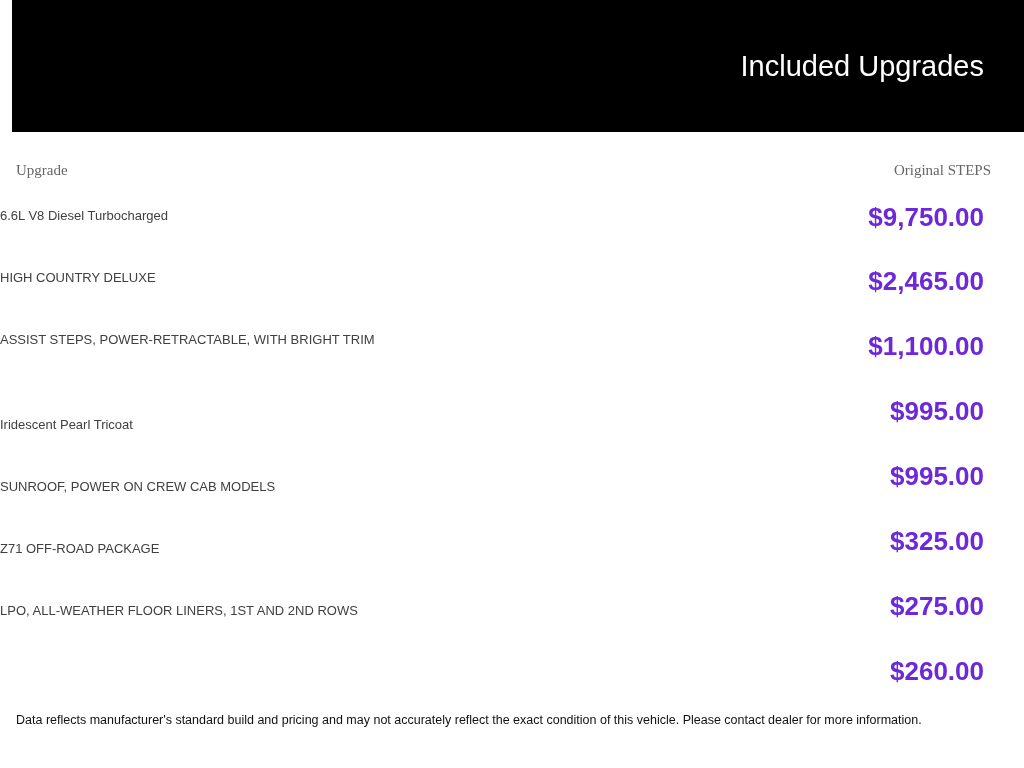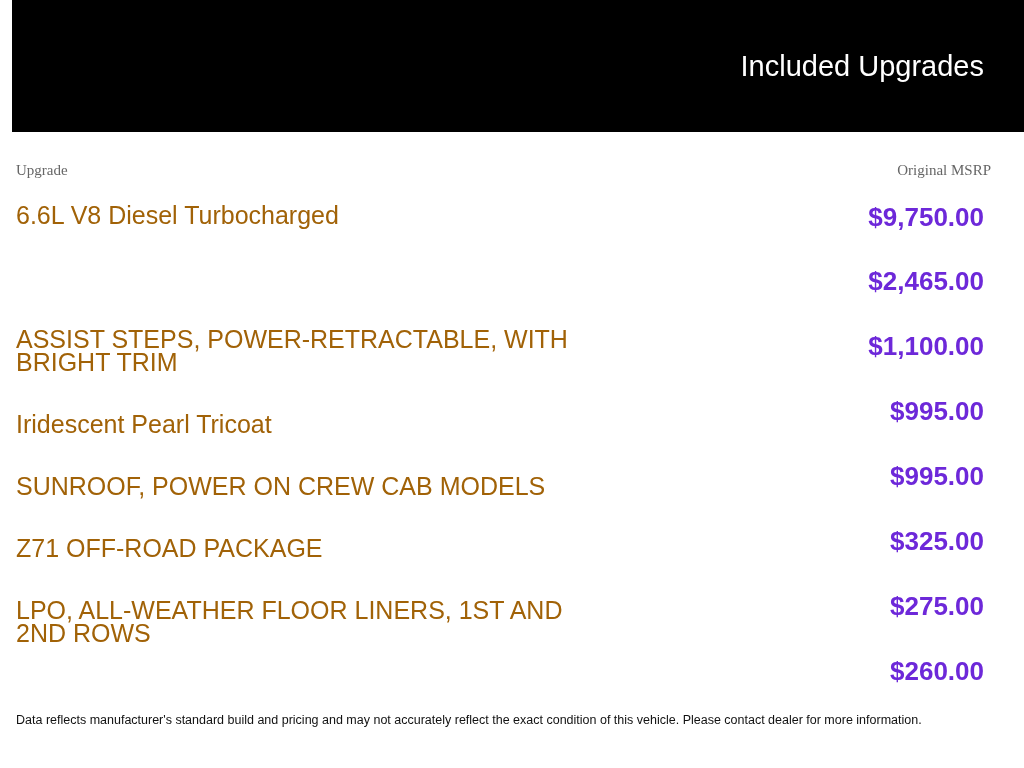--- a/index.html
+++ b/index.html
@@ -3,39 +3,40 @@
   <meta charset="utf-8">
   <style>
     html, body { margin:0; padding:0; }
     body { width:1024px; height:768px; background:#fff; font-family:"Liberation Sans", sans-serif; color:#111; overflow:hidden; position:relative; }
     .header { position:absolute; left:0; top:0; width:1024px; height:132px; background:#000;margin-left:12px; }
     .header-title { position:absolute; right:52px; top:48px; color:#fff; font-size:29px; line-height:36px; font-weight:normal; }
     .col-head { position:absolute; top:161px; font-size:15px; color:#666; line-height:18px;font-family:Liberation Serif, serif; }
     .col-head.left { left:16px; }
     .col-head.right { right:33px; }
     .row { position:absolute; left:0; width:1024px; height:62px; }
-    .name { position:absolute; left:16px; width:560px; font-size:25px; line-height:23px; color:#a16207; }
+    .name { position:absolute; left:0; width:560px; font-size:13px; line-height:23px; color:#404040; }
     .price { position:absolute; right:40px; font-size:26px; font-weight:bold; line-height:30px; color:#6d28d9; }
     .disclaimer { position:absolute; left:16px; top:712px; font-size:12.5px; color:#111; line-height:16px; white-space:nowrap; }
   </style>
 </head>
 <body>
 
 <div class="header">
   <div class="header-title">Included Upgrades</div>
 </div>
 
 <div class="col-head left">Upgrade</div>
-<div class="col-head right">Original MSRP</div>
+<div class="col-head right">Original STEPS</div>
 
 <div class="row" style="top:200px">
   <div class="name" style="top:4px">6.6L V8 Diesel Turbocharged</div>
   <div class="price" style="top:2px">$9,750.00</div>
 </div>
 <div class="row" style="top:262px">
+  <div class="name" style="top:4px">HIGH COUNTRY DELUXE</div>
   <div class="price" style="top:4px">$2,465.00</div>
 </div>
 <div class="row" style="top:324px">
   <div class="name" style="top:4px">ASSIST STEPS, POWER-RETRACTABLE, WITH BRIGHT TRIM</div>
   <div class="price" style="top:7px">$1,100.00</div>
 </div>
 <div class="row" style="top:386px">
   <div class="name" style="top:27px">Iridescent Pearl Tricoat</div>
   <div class="price" style="top:10px">$995.00</div>
 </div>

